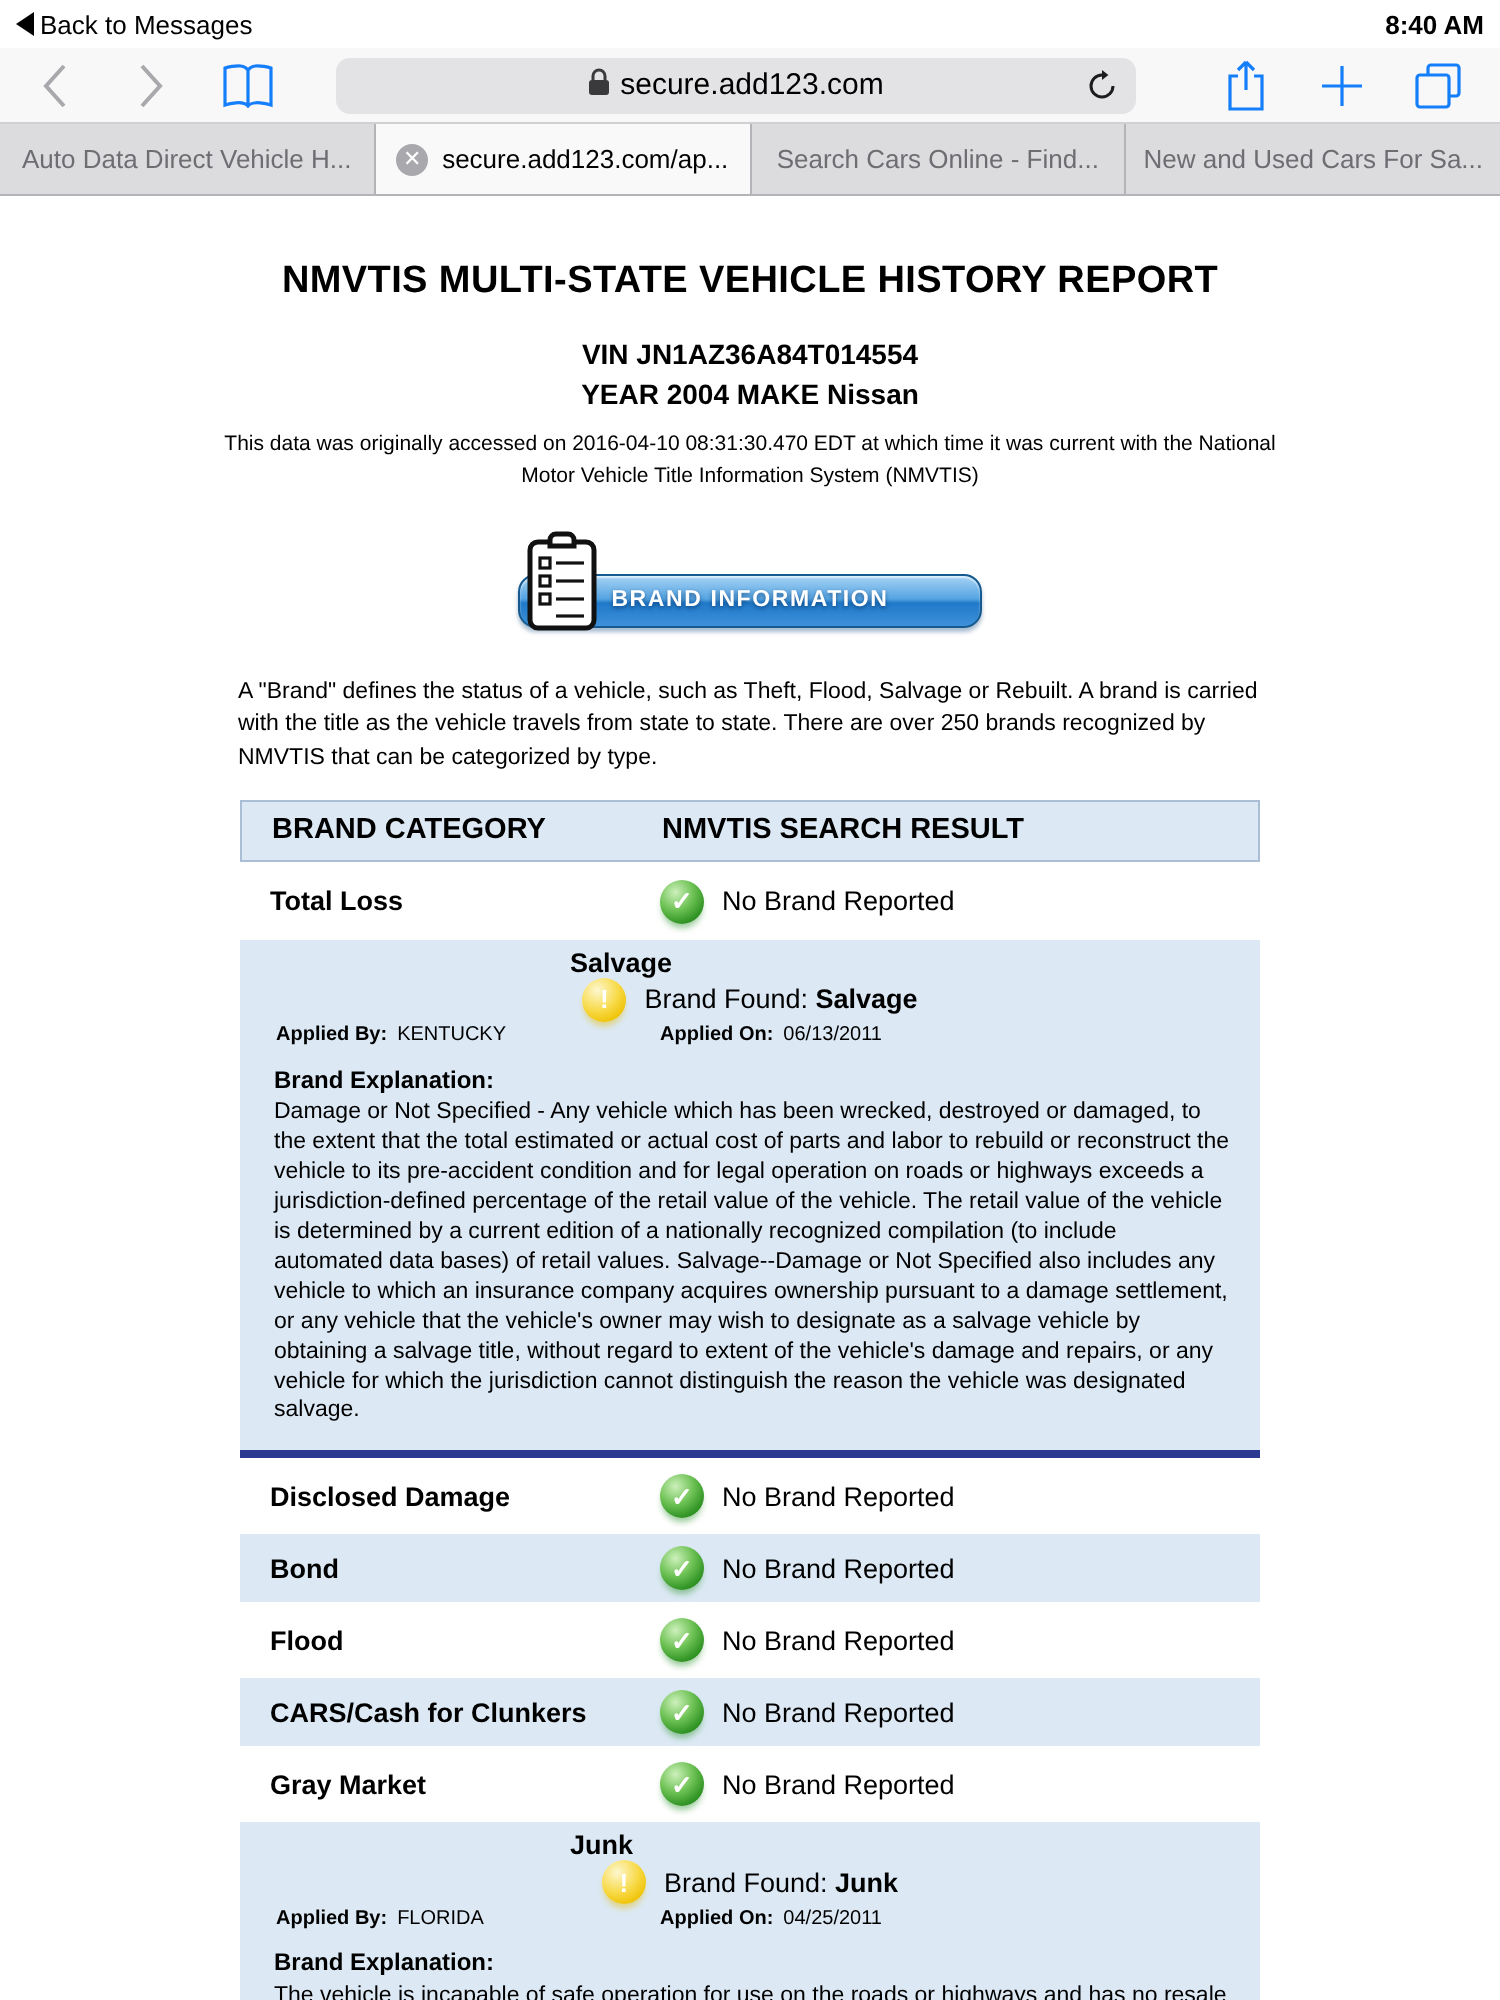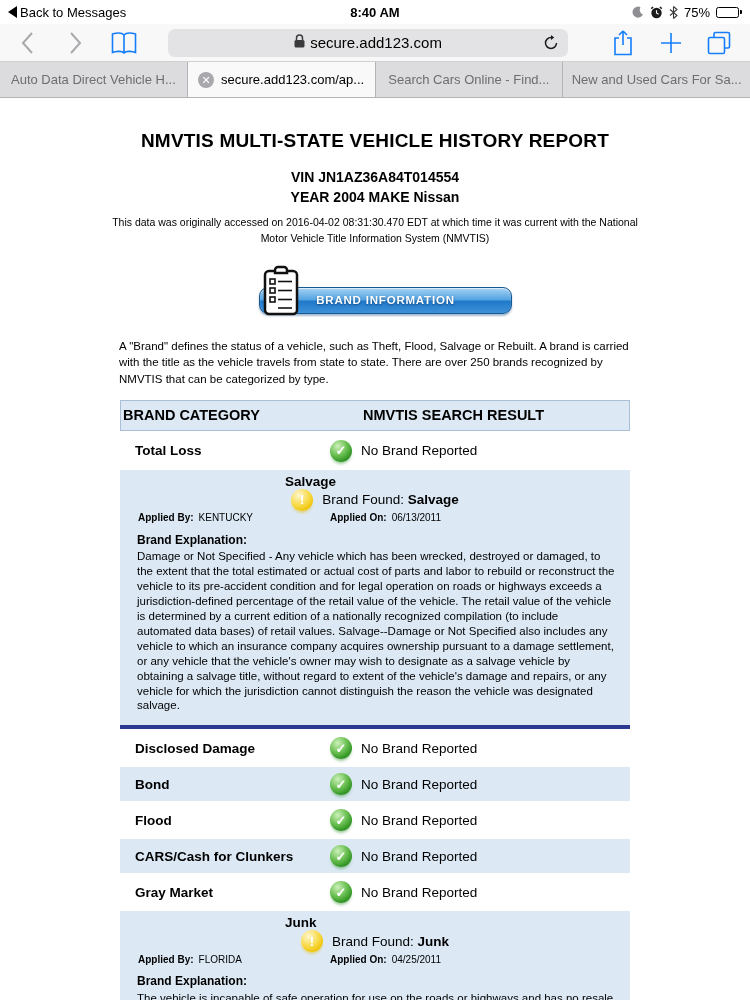--- a/index.html
+++ b/index.html
@@ -36,32 +36,32 @@
   .tab-close { width:16px; height:16px; border-radius:50%; background:#a8a8ad; color:#fff; font-size:11px; line-height:16px; text-align:center; flex:0 0 auto; }
 
   
   .page { padding-top:32px; }
   .rpt-title { text-align:center; font-size:19px; font-weight:bold; letter-spacing:.2px; }
   .rpt-vin { text-align:center; font-size:14px; font-weight:bold; margin-top:17px; }
   .rpt-ym  { text-align:center; font-size:14px; font-weight:bold; margin-top:4px; }
   .rpt-note { width:540px; margin:10px auto 0; text-align:center; font-size:10.5px; line-height:1.5; }
 
   .section-btn-wrap { width:232px; margin:40px auto 0; position:relative; }
-  .section-btn { width:253px; height:27px; border-radius:9px; border:1px solid #16598f;
+  .section-btn { width:232px; height:27px; border-radius:9px; border:1px solid #16598f;
      background:linear-gradient(180deg,#a5d2f4 0%,#55a4e2 46%,#2079c9 54%,#3e91d9 100%);
      box-shadow: inset 0 1px 1px rgba(255,255,255,.65), 0 2px 2px rgba(0,60,120,.35);
      color:#fff; font-weight:bold; font-size:11.5px; letter-spacing:.8px;
      display:flex; align-items:center; justify-content:center; text-shadow:0 1px 2px rgba(0,40,90,.6); }
   .clipboard { position:absolute; left:2px; top:-22px; }
 
   .brand-def { width:512px; margin:24px auto 0; font-size:11.5px; line-height:1.45; }
 
   .brand-table { width:510px; margin:12px auto 0; }
   .tbl-header { background:#dce9f5; border:1px solid #aabfd6; height:31px; display:flex; align-items:center; font-size:14.5px; font-weight:bold; margin-bottom:3px; }
-  .tbl-header .h1 { width:242px; padding-left:2px; }
+  .tbl-header .h1 { width:210px; padding-left:15px; }
   .brand-row { margin-bottom:2px; background:#fff; }
   .brand-row.alt { background:#dce9f5; }
   .brand-row.found { border-bottom:4px solid #2b3990; }
   .row-main { display:flex; align-items:center; height:34px; }
   .brand-row.found .row-main { height:36px; padding-top:4px;flex-direction:column; }
   .cat { width:210px; padding-left:15px; font-size:13.5px; font-weight:bold; }
   .res { display:flex; align-items:center; gap:9px; font-size:13.5px; }
   .orb { width:22px; height:22px; border-radius:50%; display:flex; align-items:center; justify-content:center; color:#fff; font-weight:bold; font-size:13px; flex:0 0 auto; }
   .orb.ok { background:radial-gradient(circle at 35% 28%, #cdf0bb, #6ec255 42%, #339626 72%, #1e7414); box-shadow:0 3px 3px -1px rgba(70,160,70,.55); }
   .orb.warn { background:radial-gradient(circle at 35% 28%, #fdf7cf, #f8da49 48%, #eec100 80%); box-shadow:0 3px 3px -1px rgba(225,195,45,.6); }
@@ -76,44 +76,20 @@
 <body>
 
 <div class="screen">
 
   <div class="status-bar">
     <div class="sb-left">
       <span class="sb-back-tri"></span>
       <span>Back to Messages</span>
     </div>
     <div class="sb-center">8:40 AM</div>
-    <div class="sb-right">
-      <span>
-        <svg width="13" height="13" viewBox="0 0 13 13">
-            <path d="M9.5 1.2 A5.5 5.5 0 1 0 12 8.5 A5 5 0 0 1 9.5 1.2 Z" fill="#8e8e93"></path>
-          </svg>
-      </span>
-      <span>
-        <svg width="13" height="13" viewBox="0 0 13 13">
-            <circle cx="6.5" cy="7" r="5.2" fill="#1c1c1e"></circle>
-            <path d="M6.5 4.2 V7 L8.6 8.2" stroke="#fff" stroke-width="1.1" fill="none"></path>
-            <path d="M1.2 2.6 L3.2 1 M11.8 2.6 L9.8 1" stroke="#1c1c1e" stroke-width="1.4"></path>
-          </svg>
-      </span>
-      <span>
-        <svg width="9" height="13" viewBox="0 0 9 13">
-            <path d="M4.5 0.5 V12.5 M4.5 0.5 L8 3.5 L1 9.5 M4.5 12.5 L8 9.5 L1 3.5" stroke="#3a3a3c" stroke-width="1.1" fill="none"></path>
-          </svg>
-      </span>
-      <span>75%</span>
-      <span class="batt">
-        <span class="batt-body"><span class="batt-fill"></span></span>
-        <span class="batt-nub"></span>
-      </span>
-    </div>
   </div>
 
   <div class="toolbar">
     <div class="nav-btn">
       <svg width="13" height="22" viewBox="0 0 13 22">
           <path d="M11 1 L2 11 L11 21" stroke="#a9a9ad" stroke-width="2" fill="none"></path>
         </svg>
     </div>
     <div class="nav-btn" style="margin-left:14px;">
       <svg width="13" height="22" viewBox="0 0 13 22">
@@ -176,21 +152,21 @@
       </div>
       <div class="tab">
         <span>New and Used Cars For Sa...</span>
       </div>
     </div>
 
   <div class="page">
     <div class="rpt-title">NMVTIS MULTI-STATE VEHICLE HISTORY REPORT</div>
     <div class="rpt-vin">VIN JN1AZ36A84T014554</div>
     <div class="rpt-ym">YEAR 2004 MAKE Nissan</div>
-    <div class="rpt-note">This data was originally accessed on 2016-04-02 08:31:30.470 EDT at which time it was current with the National Motor Vehicle Title Information System (NMVTIS)</div>
+    <div class="rpt-note">This data was originally accessed on 2016-04-10 08:31:30.470 EDT at which time it was current with the National Motor Vehicle Title Information System (NMVTIS)</div>
 
     <div class="section-btn-wrap">
       <div class="section-btn">BRAND INFORMATION</div>
       <div class="clipboard">
         <svg width="42" height="52" viewBox="0 0 42 52">
           <rect x="4" y="6" width="32" height="43" rx="4" fill="#fff" stroke="#111" stroke-width="2.5"></rect>
           <path d="M14 8 h12 v-3 a3 3 0 0 0 -3 -3 h-6 a3 3 0 0 0 -3 3 Z" fill="#fff" stroke="#111" stroke-width="2.5"></path>
           <rect x="9" y="14" width="5" height="5" fill="none" stroke="#111" stroke-width="1.6"></rect>
           <line x1="17" y1="16.5" x2="31" y2="16.5" stroke="#111" stroke-width="1.6"></line>
           <rect x="9" y="23" width="5" height="5" fill="none" stroke="#111" stroke-width="1.6"></rect>

